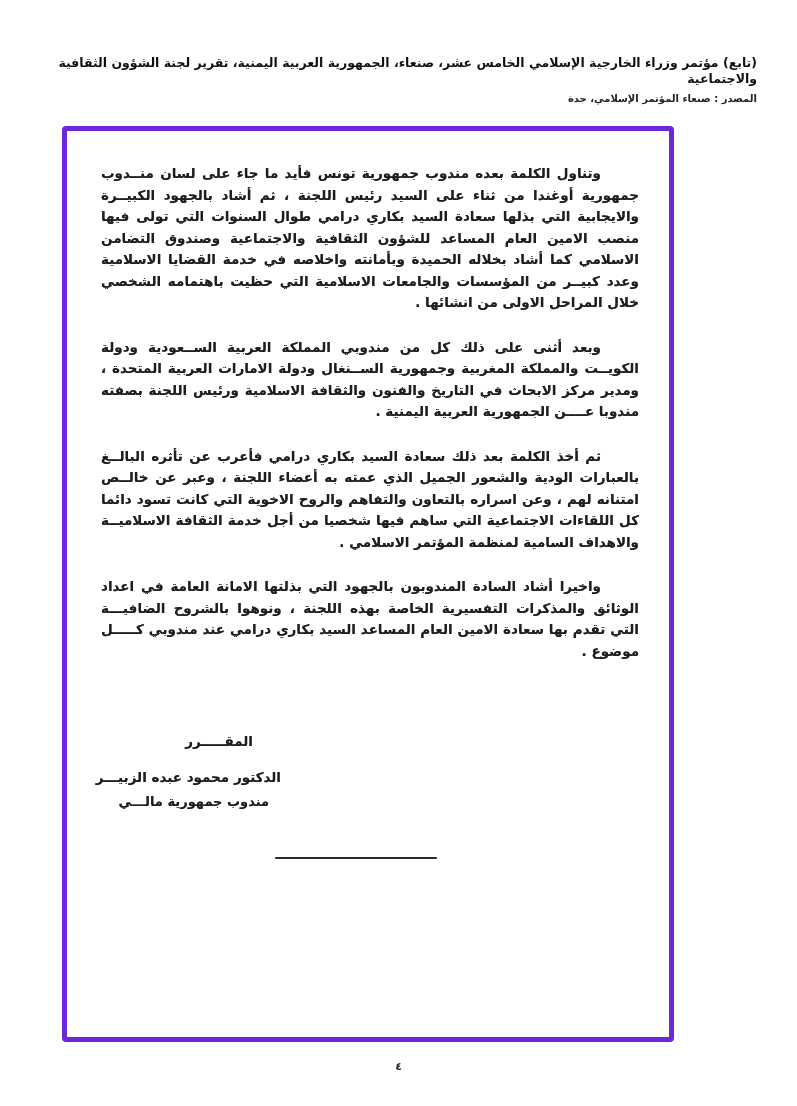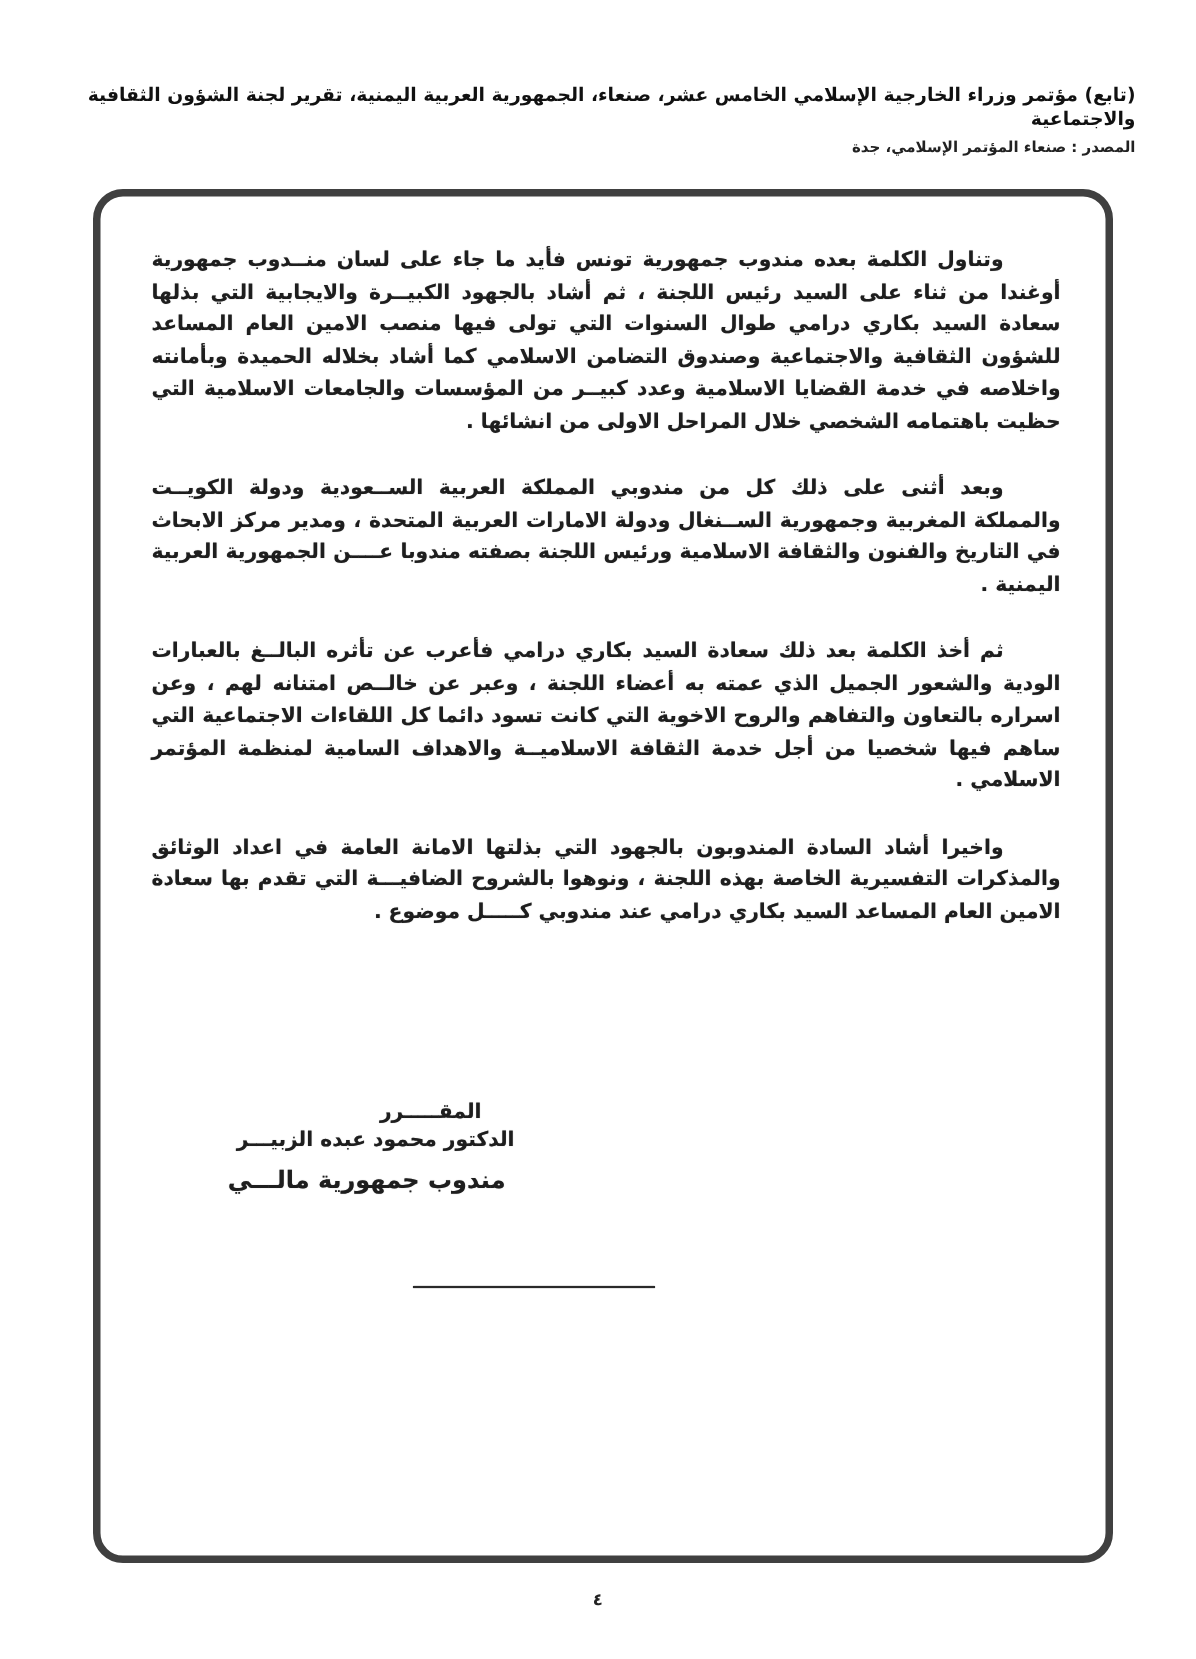--- a/index.html
+++ b/index.html
@@ -35,24 +35,24 @@
     font-weight: bold;
     margin-top: 6px;
     color: #222;
   }
 
   
   .scan-frame {
     position: absolute;
     left: 62px;
     top: 126px;
-    width: 680px;
+    width: 612px;
     height: 916px;
-    border: 5px solid #404040;
-    border-radius: 20px;
+    border: 5px solid #6d28d9;
+    border-radius: 4px;
     box-sizing: border-box;
     background: #ffffff;
   }
 
   
   .doc-text {
     position: absolute;
     top: 32px;
     right: 30px;
     left: 34px;
@@ -76,30 +76,29 @@
     right: 388px;
     direction: rtl;
     text-align: right;
     color: #1e1e1e;
     font-weight: bold;
     text-shadow: 0 0 0.5px rgba(30,30,30,0.55);
     white-space: nowrap;
   }
   .signature-role {
     font-size: 13.5px;
-    margin-bottom: 3px;
+    margin-bottom: 20px;
     padding-right: 28px;
   }
   .signature-name {
     font-size: 13.5px;
     margin-bottom: 9px;
-    text-align: center;
   }
   .signature-delegate {
-    font-size: 16px;
+    font-size: 13px;
     padding-right: 12px;
   }
 
   
   .signature-line {
     position: absolute;
     top: 726px;
     left: 208px;
     width: 162px;
     height: 0;

